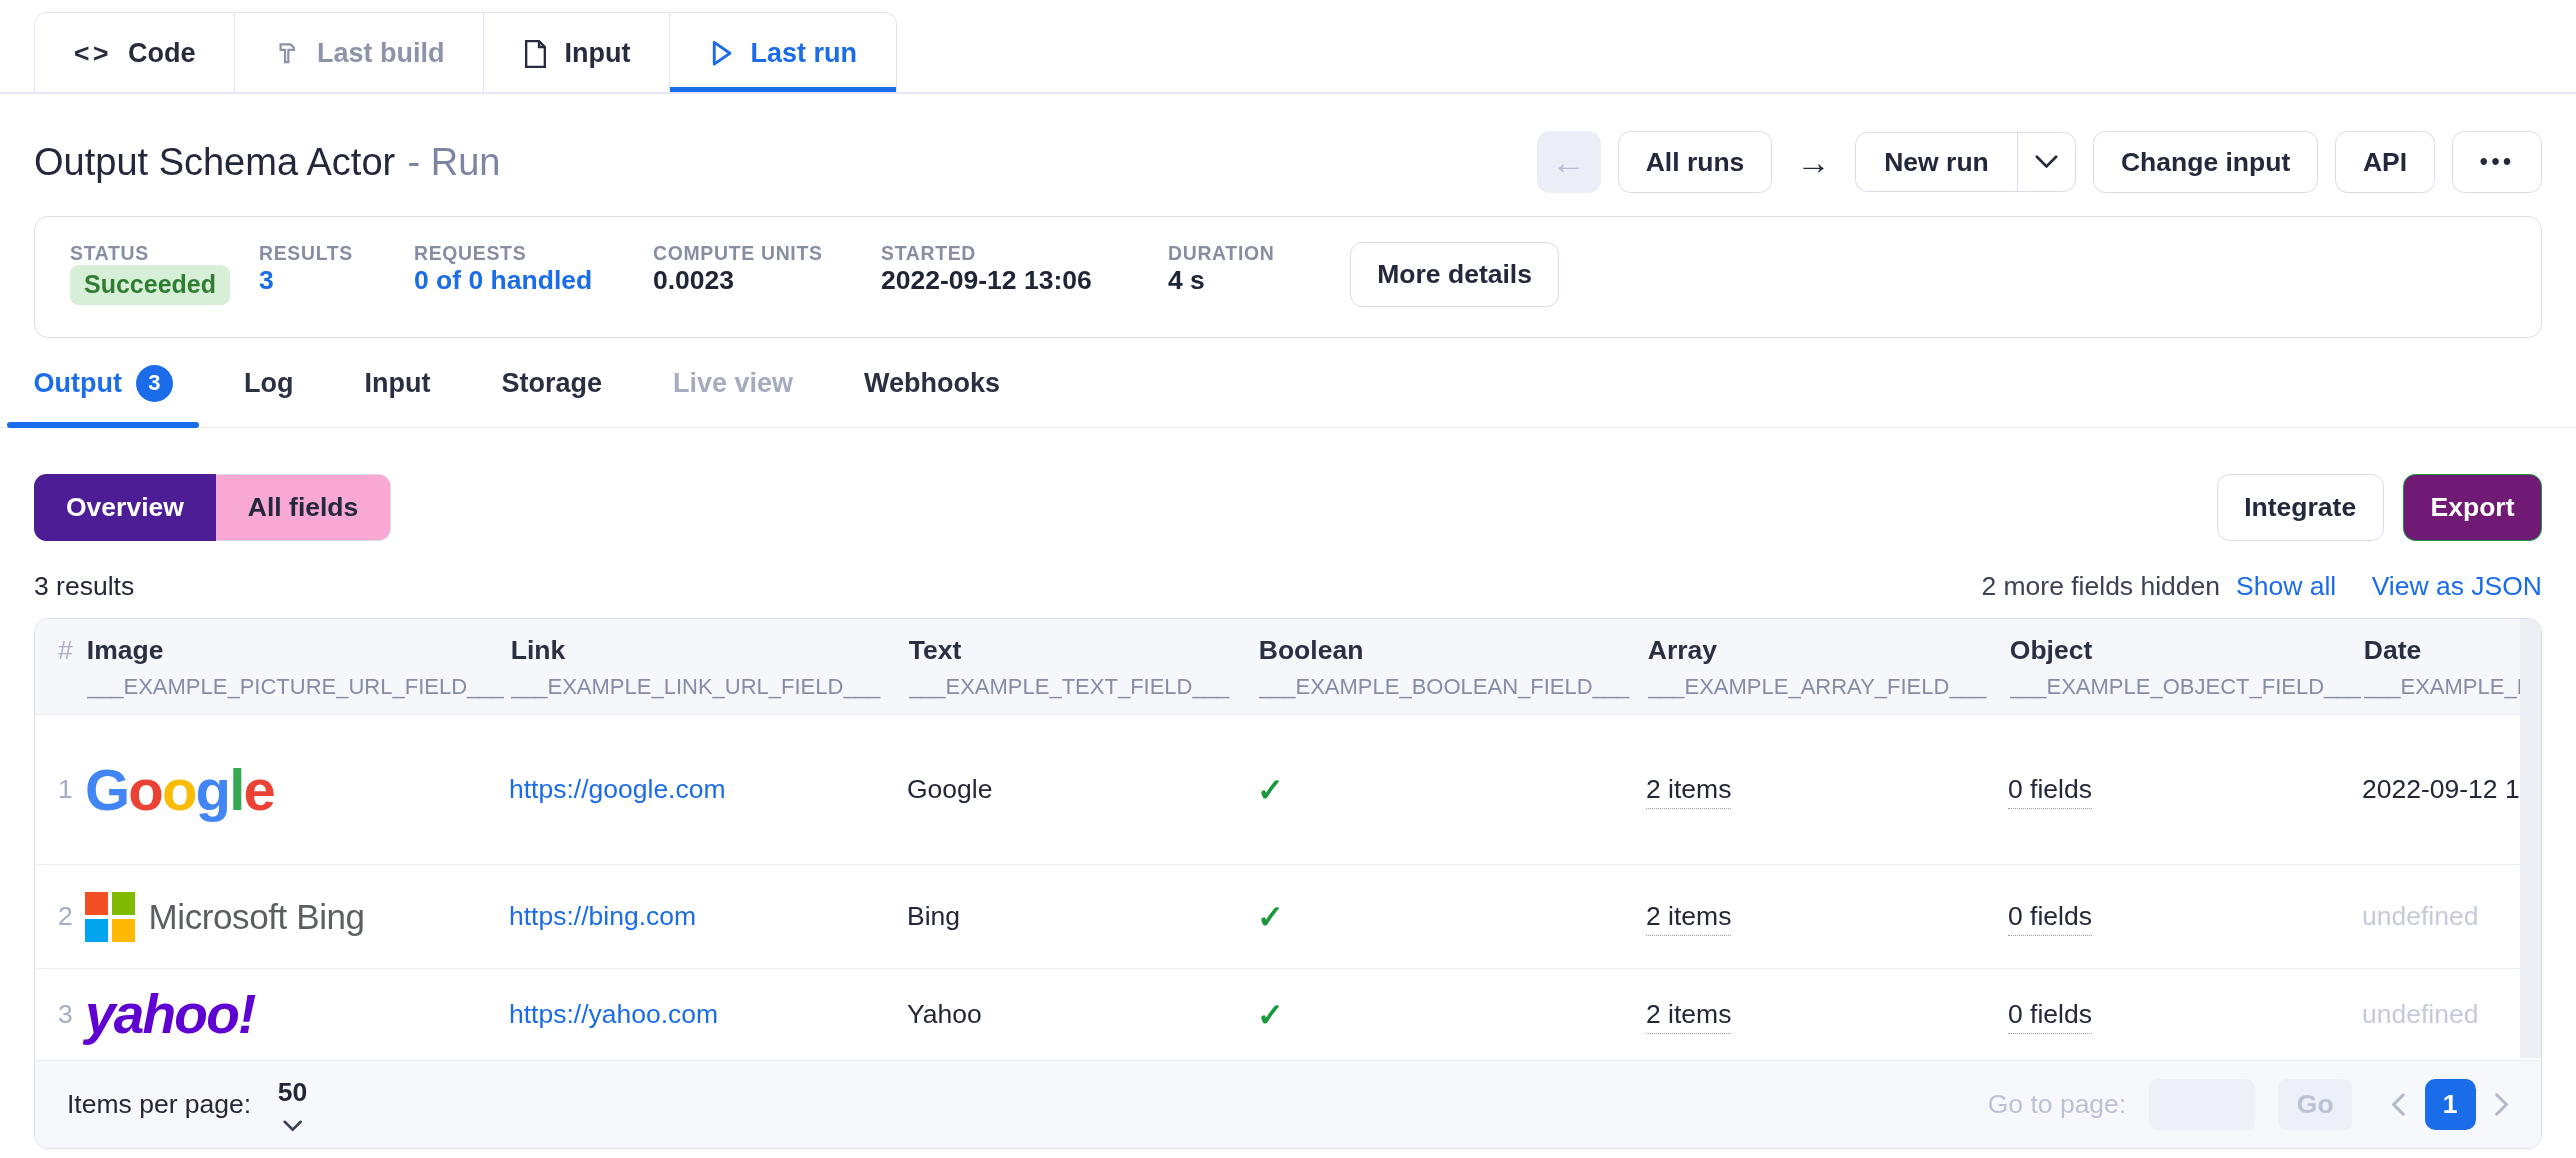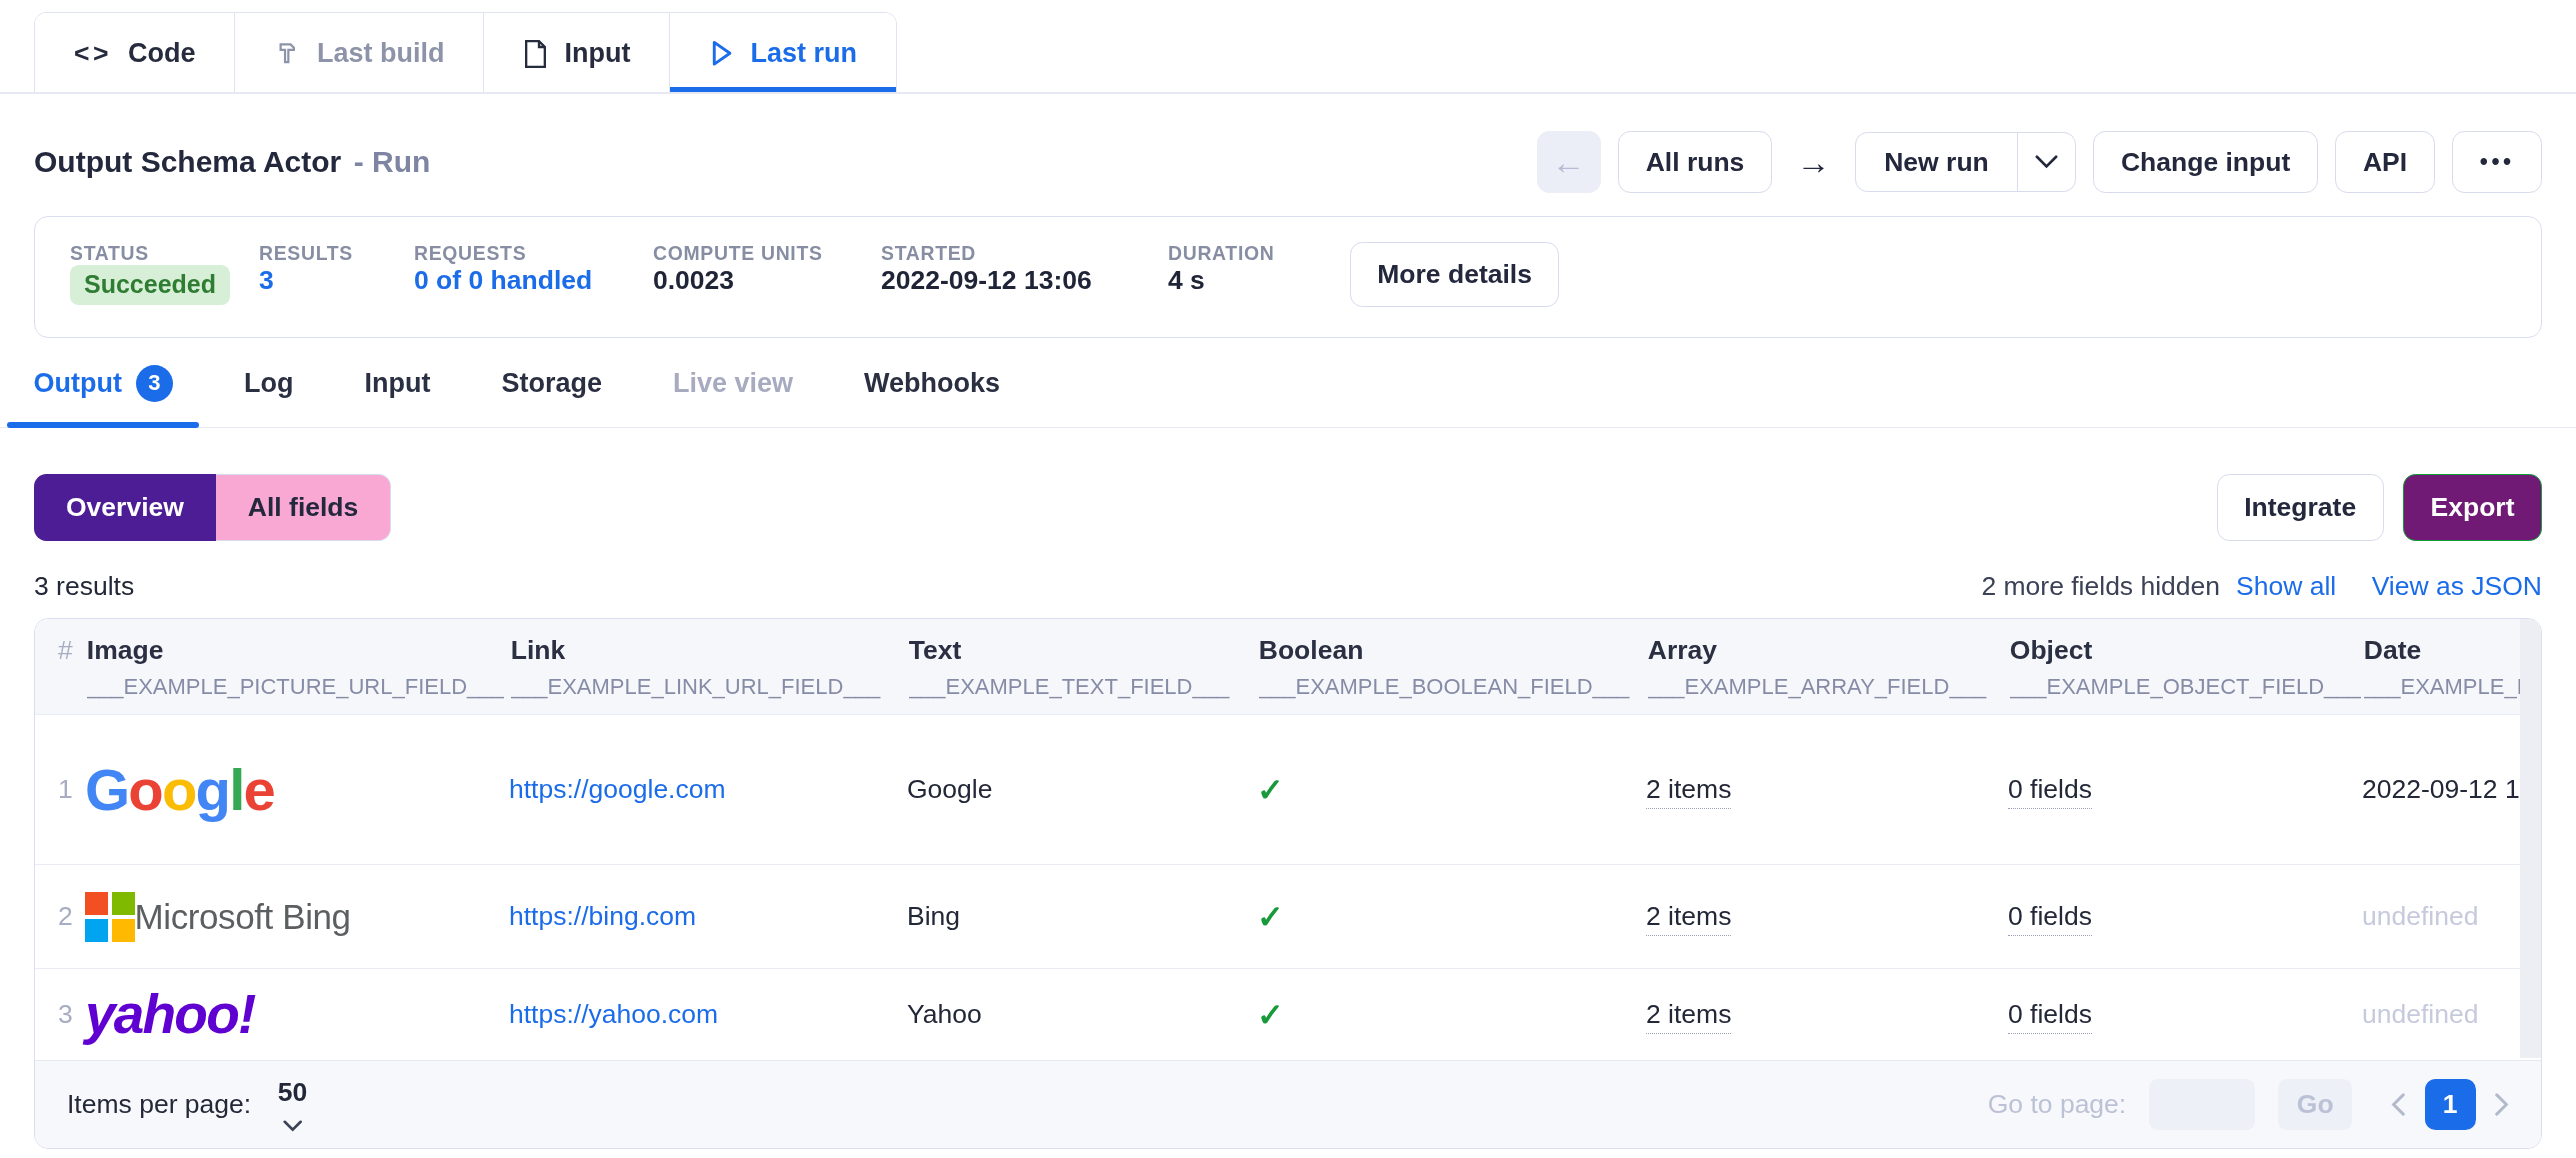--- a/index.html
+++ b/index.html
@@ -19,21 +19,21 @@
   .ttab.muted { color:#8d93a8; }
   .ttab.active { color:#1b6ce9; z-index:3; }
   .ttab.active::after { content:""; position:absolute; left:0; right:0; bottom:0; height:7px;
     background:#1b6ce9; z-index:4; }
   .ttab .ticon { font-size:26.5px; display:flex; align-items:center; }
   .code-glyph { letter-spacing:3.5px; font-weight:700; }
 
   
   .titlerow { display:flex; align-items:center; justify-content:space-between;
     margin:37px 34px 0 34px; }
-  .page-title { font-size:30px; font-weight:700; color:#23283c; }
+  .page-title { font-size:38px; font-weight:400; color:#23283c; }
   .page-title .suffix { color:#7e85a3; margin-left:12.4px; }
   .navbtns { display:flex; align-items:center; gap:17.7px; }
   .btn { display:inline-flex; align-items:center; justify-content:center; height:62px;
     padding:0 26.5px; border:1.8px solid #d7dbec; border-radius:12.4px; background:#fff;
     font-size:26.5px; font-weight:700; color:#23283c; cursor:pointer; white-space:nowrap; }
   .btn-ghost-disabled { background:#ebedf7; border:none; color:#b7bcd4; width:64px; padding:0;
     font-size:34px; font-weight:700; }
   .arrow-plain { border:none; background:none; padding:0 7px; font-size:34px; font-weight:700; }
   .splitbtn { display:flex; border:1.8px solid #d7dbec; border-radius:12.4px; overflow:hidden; }
   .splitbtn .main { padding:0 28px; height:58px; display:flex; align-items:center;
@@ -107,21 +107,21 @@
   .cell { font-size:26.5px; color:#232838; padding-right:21px; }
   .cell.idx { padding-left:23px; color:#a7adc2; }
   .cell.link { color:#1b6ce9; cursor:pointer; }
   .cell.bool { color:#189a3a; font-size:32px; font-weight:700; }
   .cell .dotted { border-bottom:1.8px dotted #9aa0b8; padding-bottom:3.5px; cursor:pointer; }
   .cell.date { white-space:nowrap; overflow:hidden; }
   .cell.date.undef { color:#c5cadd; }
 
   
   .logo-google { font-size:58px; font-weight:700; letter-spacing:-1.8px; line-height:1; }
-  .logo-bing { display:flex; align-items:center; }
+  .logo-bing { display:flex; align-items:center; gap:14px; }
   .bing-squares { display:grid; grid-template-columns:23px 23px; grid-template-rows:23px 23px;
     gap:3.5px; }
   .bing-squares span { display:block; }
   .bing-text { font-size:35px; color:#5c5f61; letter-spacing:-0.4px; }
   .logo-yahoo { font-size:55px; font-weight:800; font-style:italic; letter-spacing:-1.8px;
     line-height:1; }
 
   .v-strip { position:absolute; top:0; right:0; width:21px; bottom:90px; background:#edeef4; }
 
   

